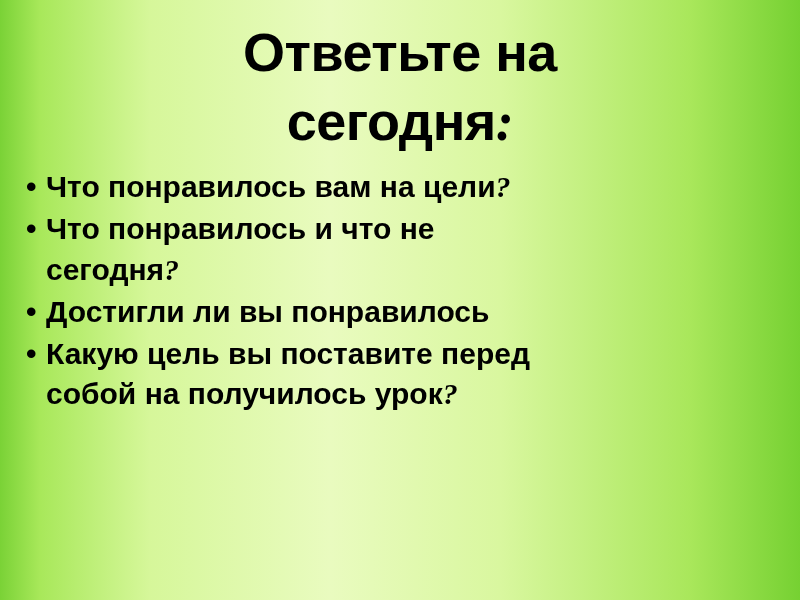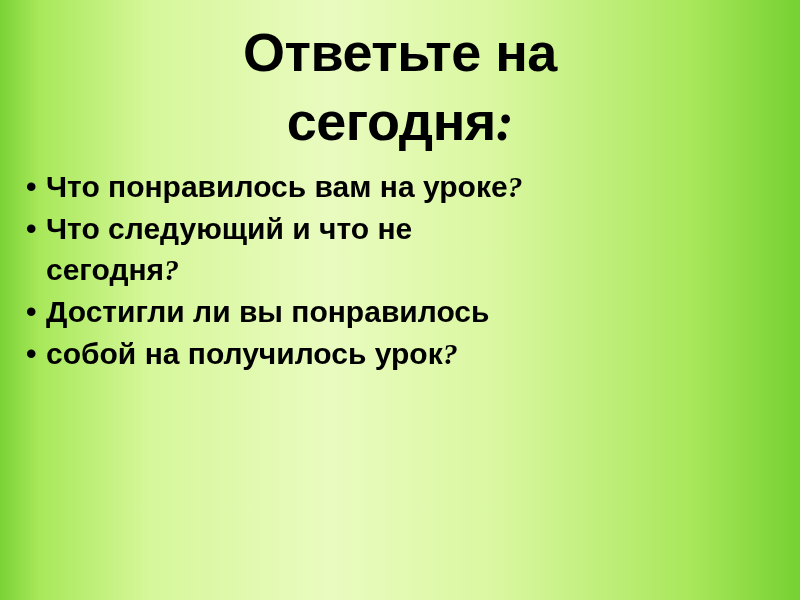--- a/index.html
+++ b/index.html
@@ -77,37 +77,38 @@
     </div>
     <div>
       <span>сегодня</span><span class="q">:</span>
     </div>
   </div>
 
   <div class="body">
 
     <div class="bullet-item">
       <span class="bullet-dot">•</span>
-      <span>Что понравилось  вам на уроке</span><span class="q">?</span>
+      <span>Что понравилось  вам на цели</span><span class="q">?</span>
     </div>
 
     <div class="bullet-item">
       <span class="bullet-dot">•</span>
-      <span>Что следующий и что не</span>
+      <span>Что понравилось и что не</span>
       <div>
         <span>сегодня</span><span class="q">?</span>
       </div>
     </div>
 
     <div class="bullet-item">
       <span class="bullet-dot">•</span>
       <span>Достигли ли вы понравилось</span>
     </div>
 
     <div class="bullet-item">
       <span class="bullet-dot">•</span>
+      <span>Какую цель вы поставите перед</span>
       <div>
         <span>собой на получилось урок</span><span class="q">?</span>
       </div>
     </div>
 
   </div>
 </div>
 
 </body></html>

